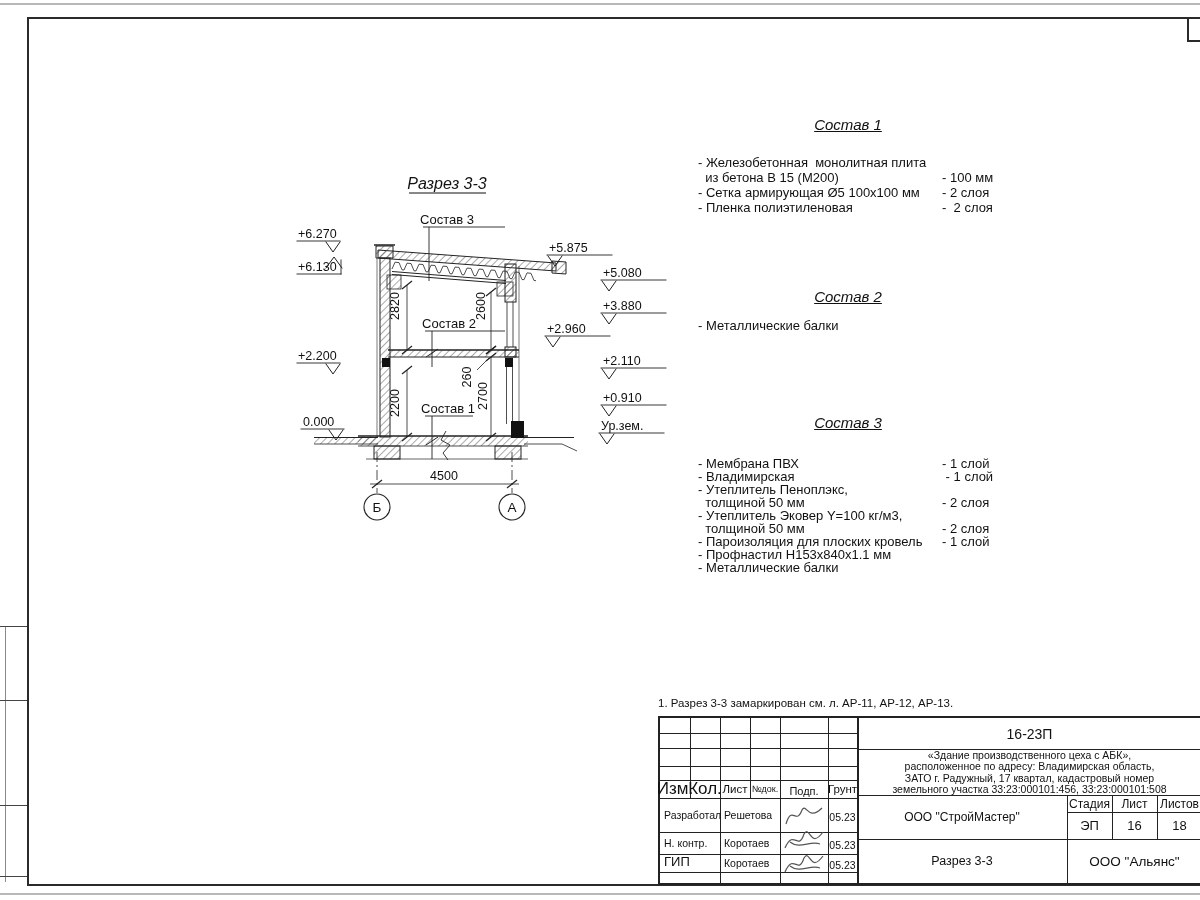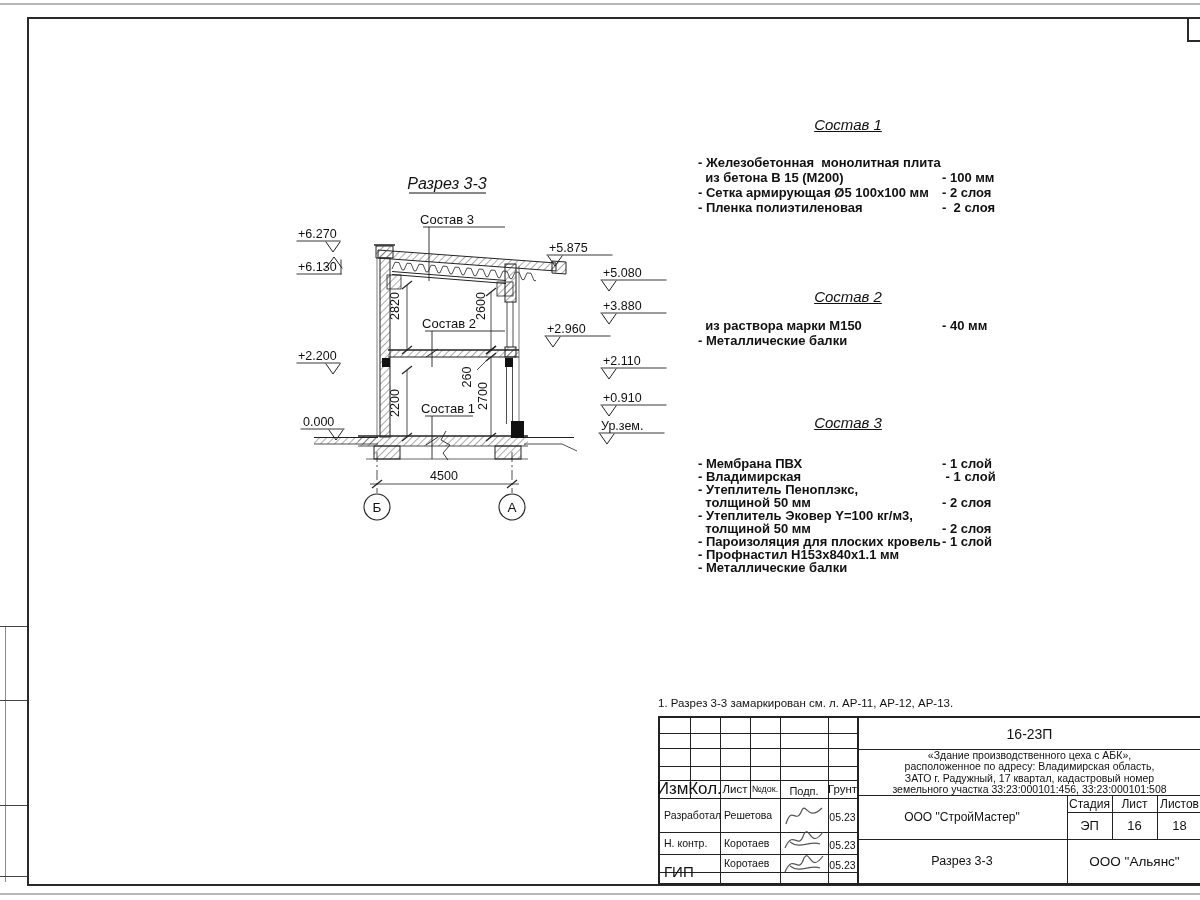--- a/index.html
+++ b/index.html
@@ -12,21 +12,21 @@
   .sheet-edge{position:absolute;left:0;width:1200px;height:2px;background:#b8b8b8;}
   
   .frame{position:absolute;left:27px;top:17px;width:1173px;height:865px;
          border-left:2px solid #2a2a2a;border-top:2px solid #2a2a2a;border-bottom:2px solid #2a2a2a;}
   .notch{position:absolute;left:1187px;top:17px;width:13px;height:23px;
          border-left:2px solid #2a2a2a;border-bottom:2px solid #2a2a2a;}
   
   .comp-head{position:absolute;left:698px;width:300px;text-align:center;
              font-size:15px;font-style:italic;text-decoration:underline;}
   .comp-rows{position:absolute;left:698px;width:300px;font-size:13px;}
-  .crow{position:relative;height:15px;line-height:15px;font-weight:bold;}
+  .crow{position:relative;height:15px;line-height:15px;}
   .comp3 .crow{height:13px;line-height:13px;}
   .ct{white-space:pre;}
   .cv{position:absolute;left:244px;top:0;white-space:pre;}
   .note{position:absolute;left:658px;top:697px;font-size:11.5px;}
   
   .tb{position:absolute;left:658px;top:716px;width:542px;height:165px;
       border-left:2px solid #222;border-top:2px solid #222;border-bottom:2px solid #222;}
   .tb .hline{background:#222;}
   .tb .vline{background:#222;}
   .cell{position:absolute;display:flex;align-items:center;justify-content:center;text-align:center;}
@@ -202,21 +202,20 @@
 
 <div class="crow"><span class="ct">- Железобетонная  монолитная плита</span><span class="cv"></span></div>
     <div class="crow"><span class="ct">  из бетона В 15 (М200)</span><span class="cv">- 100 мм</span></div>
     <div class="crow"><span class="ct">- Сетка армирующая Ø5 100х100 мм</span><span class="cv">- 2 слоя</span></div>
     <div class="crow"><span class="ct">- Пленка полиэтиленовая</span><span class="cv">-  2 слоя</span></div>
   </div>
 
 <div class="comp-head" style="top:288px">Состав 2</div>
 <div class="comp-rows" style="top:318px">
 
-    <div class="crow"><span class="ct">  из раствора марки М150</span><span class="cv">- 40 мм</span></div>
     <div class="crow"><span class="ct">- Металлические балки</span><span class="cv"></span></div>
   </div>
 
 <div class="comp-head" style="top:414px">Состав 3</div>
 <div class="comp-rows comp3" style="top:457px">
 
 <div class="crow"><span class="ct">- Мембрана ПВХ</span><span class="cv">- 1 слой</span></div>
     <div class="crow"><span class="ct">- Владимирская</span><span class="cv"> - 1 слой</span></div>
     <div class="crow"><span class="ct">- Утеплитель Пеноплэкс,</span><span class="cv"></span></div>
     <div class="crow"><span class="ct">  толщиной 50 мм</span><span class="cv">- 2 слоя</span></div>
@@ -261,21 +260,21 @@
   <div class="cell" style="left:90px;top:62px;width:30px;height:18px;font-size:9px">№док.</div>
   <div class="cell" style="left:120px;top:64px;width:48px;height:18px;font-size:11px">Подп.</div>
   <div class="cell" style="left:168px;top:62px;width:29px;height:18px;font-size:11.5px">Грунт</div>
 
   <div class="cell cell-l" style="left:4px;top:90px;width:56px;height:14px;font-size:10.5px">Разработал</div>
   <div class="cell cell-l" style="left:64px;top:90px;width:56px;height:14px;font-size:10.5px">Решетова</div>
   <div class="cell" style="left:168px;top:92px;width:29px;height:14px;font-size:10.5px">05.23</div>
   <div class="cell cell-l" style="left:4px;top:118px;width:56px;height:14px;font-size:10.5px">Н. контр.</div>
   <div class="cell cell-l" style="left:64px;top:118px;width:56px;height:14px;font-size:10.5px">Коротаев</div>
   <div class="cell" style="left:168px;top:120px;width:29px;height:14px;font-size:10.5px">05.23</div>
-  <div class="cell cell-l" style="left:4px;top:146px;width:56px;height:14px;font-size:15px">ГИП</div>
+  <div class="cell cell-l" style="left:4px;top:136px;width:56px;height:14px;font-size:13px">ГИП</div>
   <div class="cell cell-l" style="left:64px;top:138px;width:56px;height:14px;font-size:10.5px">Коротаев</div>
   <div class="cell" style="left:168px;top:140px;width:29px;height:14px;font-size:10.5px">05.23</div>
 
   <svg class="abs" style="left:122px;top:82px" width="44" height="30" viewBox="0 0 44 30">
     <path d="M4,24 C10,4 14,26 20,10 C24,2 26,22 40,8" fill="none" stroke="#555" stroke-width="1.2"></path>
   </svg>
   <svg class="abs" style="left:122px;top:108px" width="44" height="28" viewBox="0 0 44 28">
     <path d="M3,22 C12,2 16,26 22,8 C28,-2 28,24 41,6 M8,16 C18,24 28,14 38,18" fill="none" stroke="#555" stroke-width="1.2"></path>
   </svg>
   <svg class="abs" style="left:122px;top:130px" width="44" height="30" viewBox="0 0 44 30">

